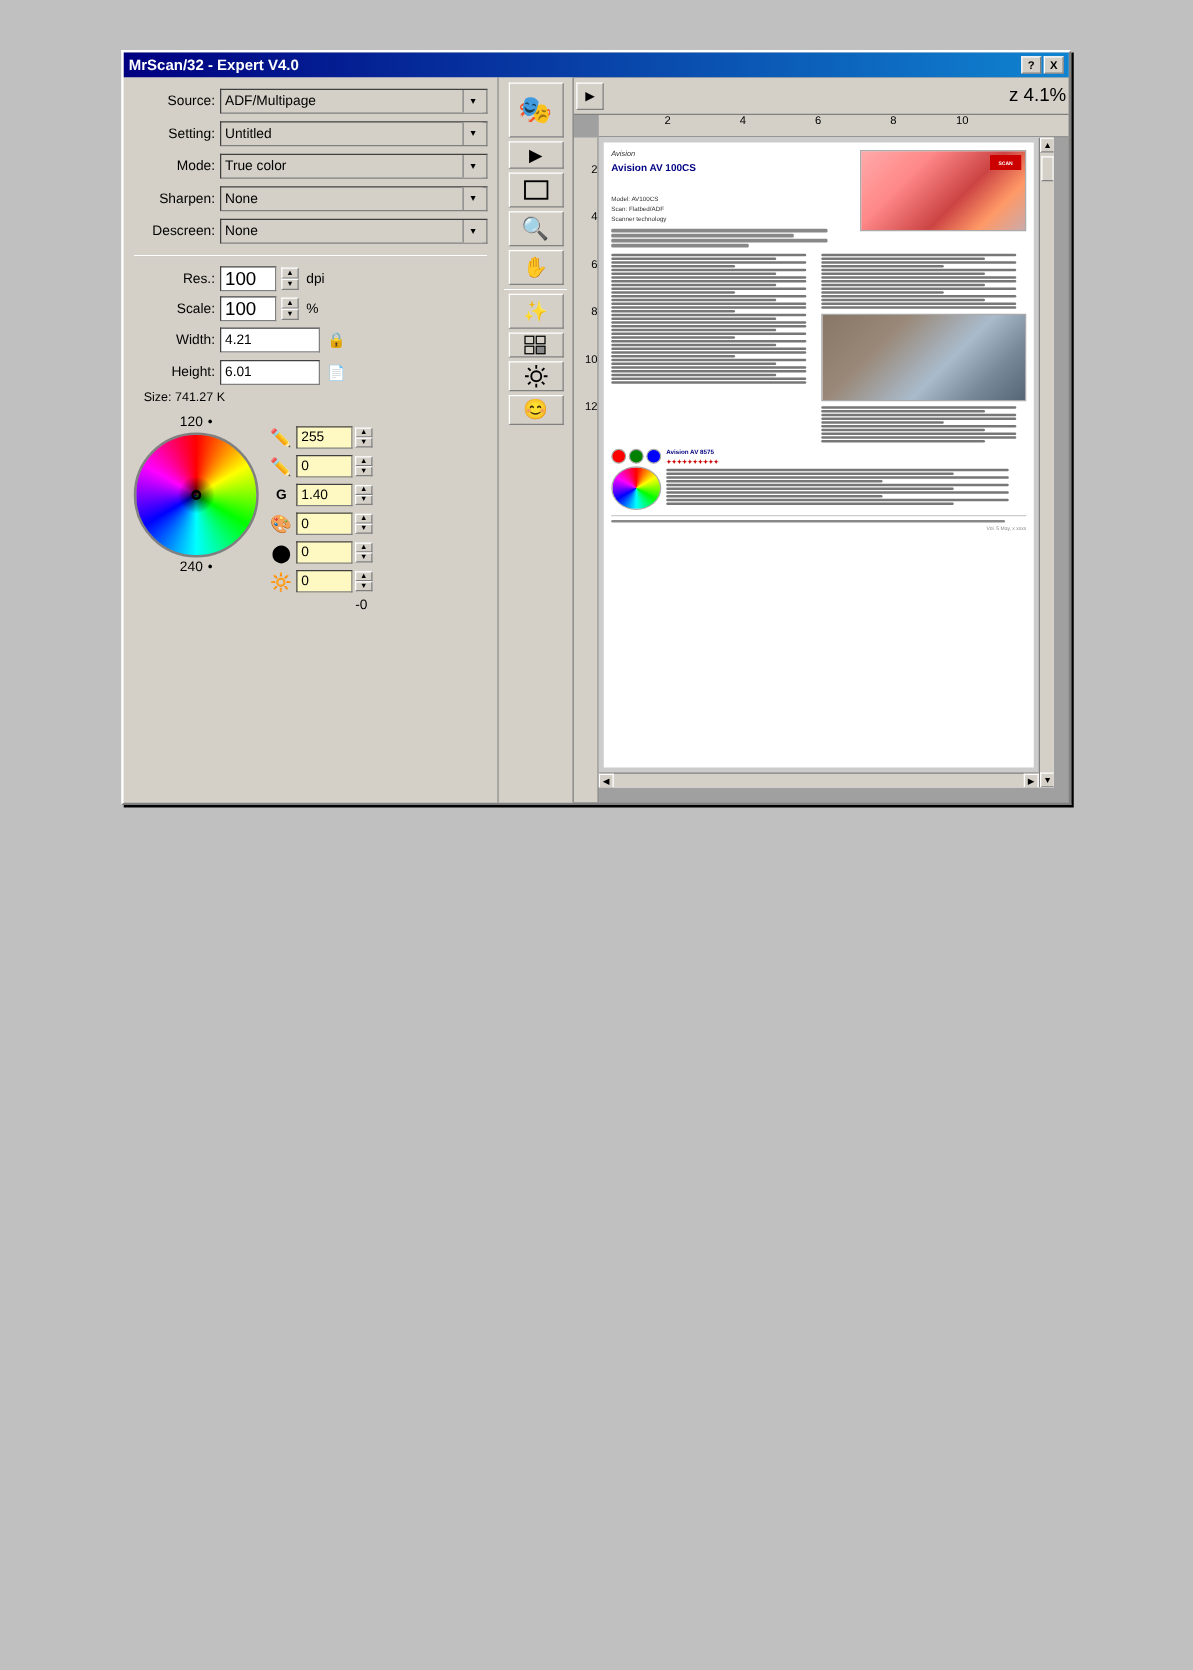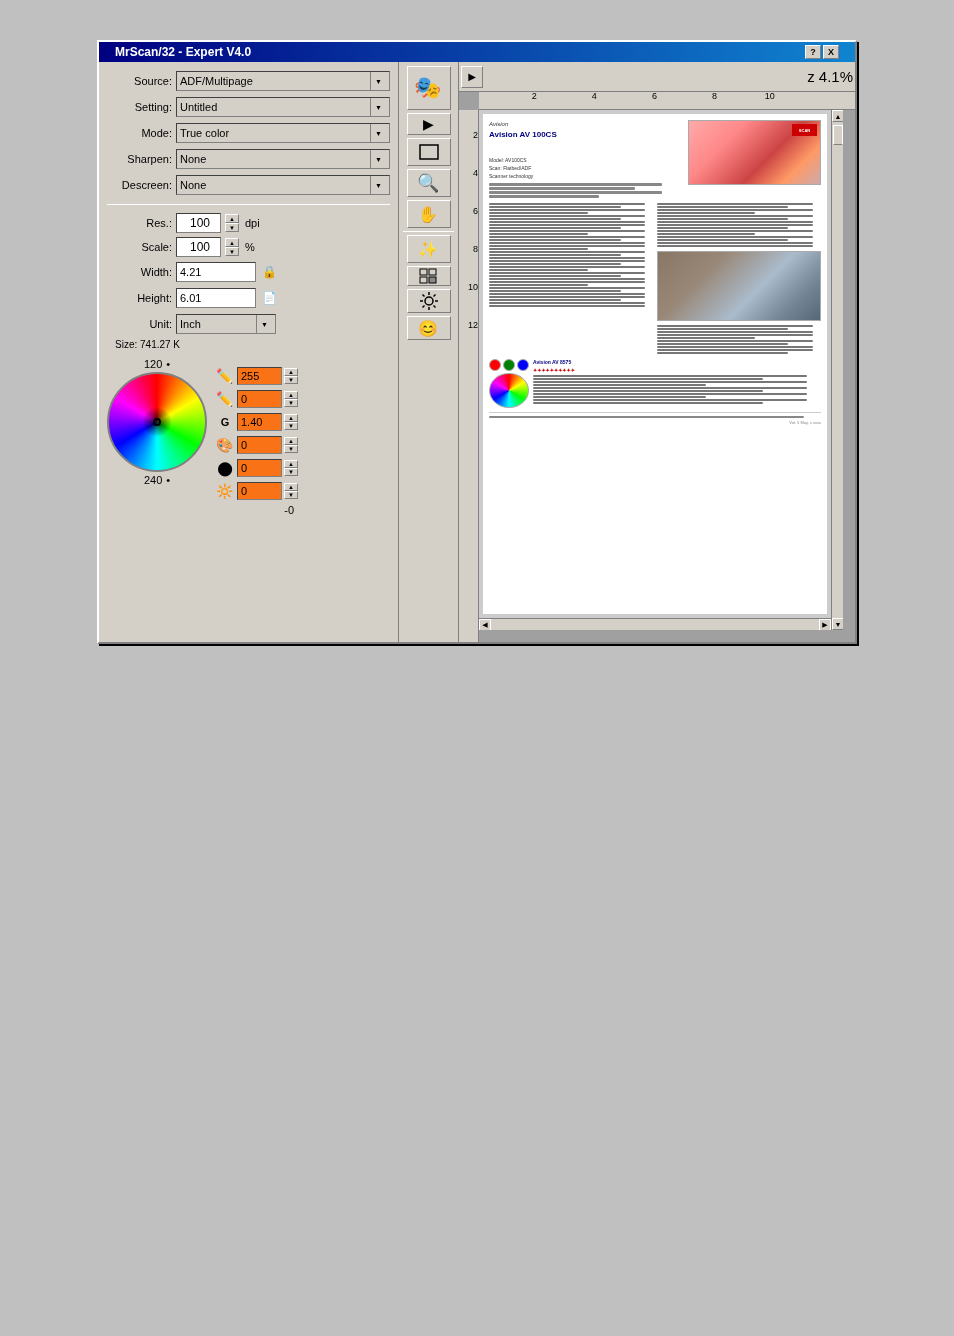--- a/index.html
+++ b/index.html
@@ -17,21 +17,21 @@
       width: 760px;
       background: #d4d0c8;
       border: 2px solid #ffffff;
       border-bottom-color: #808080;
       border-right-color: #808080;
       box-shadow: 2px 2px 0 #000;
     }
     .title-bar {
       background: linear-gradient(to right, #000080, #1084d0);
       color: white;
-      padding: 3px 16px;
+      padding: 3px 4px;
       display: flex;
       justify-content: space-between;
       align-items: center;
       font-size: 12px;
       font-weight: bold;
     }
     .title-bar-buttons {
       display: flex;
       gap: 2px;
     }
@@ -122,22 +122,22 @@
       align-items: center;
       gap: 4px;
     }
     .num-input {
       width: 45px;
       height: 20px;
       background: white;
       border: 1px solid #808080;
       border-top-color: #404040;
       border-left-color: #404040;
-      padding: 1px 13px;
-      font-size: 12px;
+      padding: 1px 3px;
+      font-size: 15px;
       display: flex;
       align-items: center;
     }
     .spin-btns {
       display: flex;
       flex-direction: column;
       width: 14px;
     }
     .spin-btn {
       width: 14px;
@@ -203,21 +203,21 @@
       width: 20px;
       height: 20px;
       display: flex;
       align-items: center;
       justify-content: center;
       font-size: 14px;
     }
     .ctrl-input {
       width: 45px;
       height: 18px;
-      background: #f97316;
+      background: #fef9c3;
       border: 1px solid #808080;
       border-top-color: #404040;
       border-left-color: #404040;
       padding: 1px 3px;
       font-size: 11px;
       display: flex;
       align-items: center;
     }
     .ctrl-spin {
       display: flex;
@@ -475,27 +475,20 @@
       </div>
 
       <div class="field-row">
         <span class="field-label">Height:</span>
         <div class="field-value" style="max-width:80px;">
           <span>6.01</span>
         </div>
         <span style="font-size:12px; margin-left:2px;">📄</span>
       </div>
 
-      <div class="field-row">
-        <span class="field-label">Unit:</span>
-        <div class="dropdown" style="max-width:100px;">
-          <span>Inch</span>
-          <div class="dropdown-arrow">▼</div>
-        </div>
-      </div>
 
       <div style="margin-left:8px; font-size:10px;">
         <span>Size: 741.27 K</span>
       </div>
 
       <div style="display:flex; gap:8px; margin-top:4px;">
 
         <div style="display:flex; flex-direction:column; align-items:center; gap:2px;">
           <div style="display:flex; align-items:center; gap:4px;">
             <span style="font-size:11px;">120</span>

